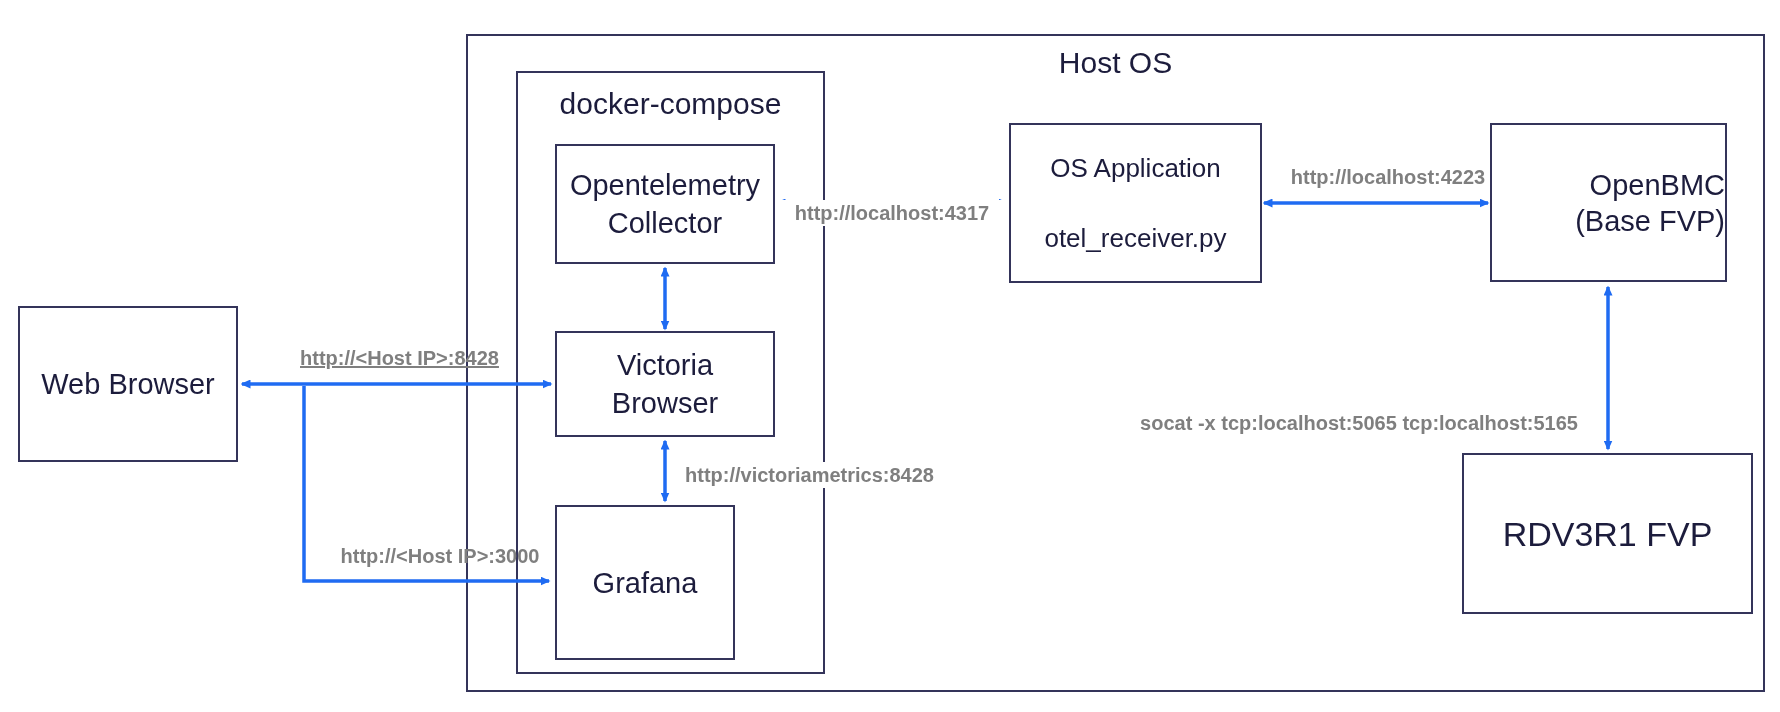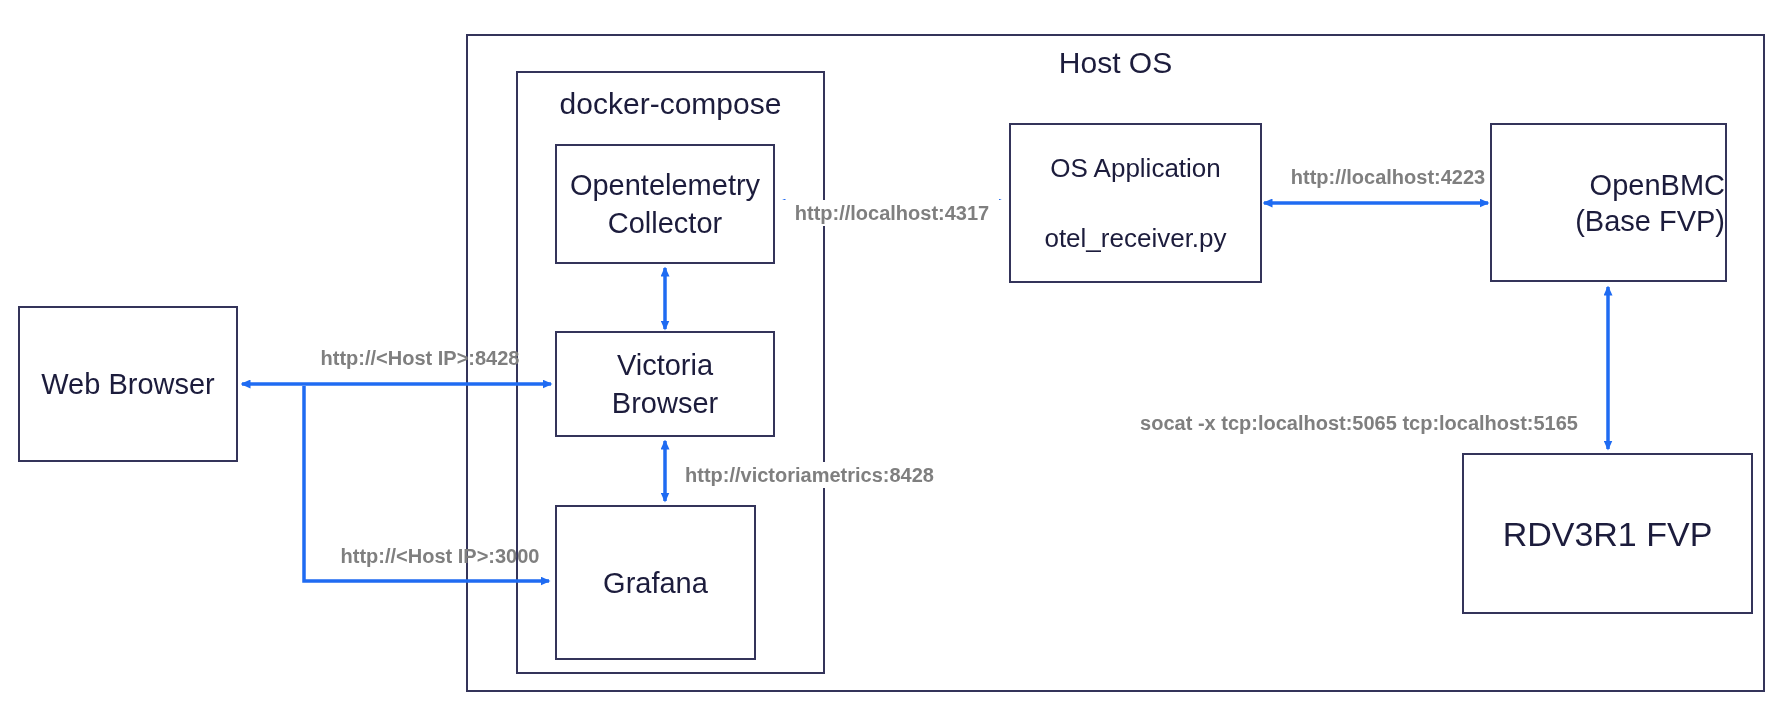--- a/index.html
+++ b/index.html
@@ -103,21 +103,21 @@
   <div class="box node" style="left:555px;top:144px;width:220px;height:120px;">
     <span>Opentelemetry</span>
     <span>Collector</span>
   </div>
 
   <div class="box node" style="left:555px;top:331px;width:220px;height:106px;">
     <span>Victoria</span>
     <span>Browser</span>
   </div>
 
-  <div class="box node" style="left:555px;top:505px;width:201px;height:155px;">
+  <div class="box node" style="left:555px;top:505px;width:180px;height:155px;">
     <span>Grafana</span>
   </div>
 
   <div class="box node" style="left:1009px;top:123px;width:253px;height:160px;font-size:26px;line-height:30px;">
     <span>OS Application</span>
     <span class="os-app-gap"></span>
     <span>otel_receiver.py</span>
   </div>
 
   <div class="box node" style="left:1490px;top:123px;width:237px;height:159px;line-height:36px;align-items:flex-end;">
@@ -129,19 +129,19 @@
     <span>RDV3R1 FVP</span>
   </div>
 
   <div class="edge-label" style="left:775px;top:164px;width:234px;text-align:center;margin-top:36px;">http://localhost:4317</div>
 
   <div class="edge-label" style="left:1262px;top:164px;width:228px;text-align:center;padding-left:24px;">http://localhost:4223</div>
 
 
   <div class="edge-label" style="left:685px;top:462px;">http://victoriametrics:8428</div>
 
-  <div class="edge-label" style="left:300px;top:345px;width:240px;text-align:center;background:transparent;">http://&lt;Host IP&gt;:8428</div>
+  <div class="edge-label" style="left:300px;top:345px;width:240px;background:transparent;text-decoration:underline;">http://&lt;Host IP&gt;:8428</div>
 
   <div class="edge-label" style="left:320px;top:543px;width:240px;text-align:center;background:transparent;">http://&lt;Host IP&gt;:3000</div>
 
   <div class="edge-label" style="left:1100px;top:410px;width:478px;text-align:right;">socat -x tcp:localhost:5065 tcp:localhost:5165</div>
 
 </div>
 
 </body></html>

